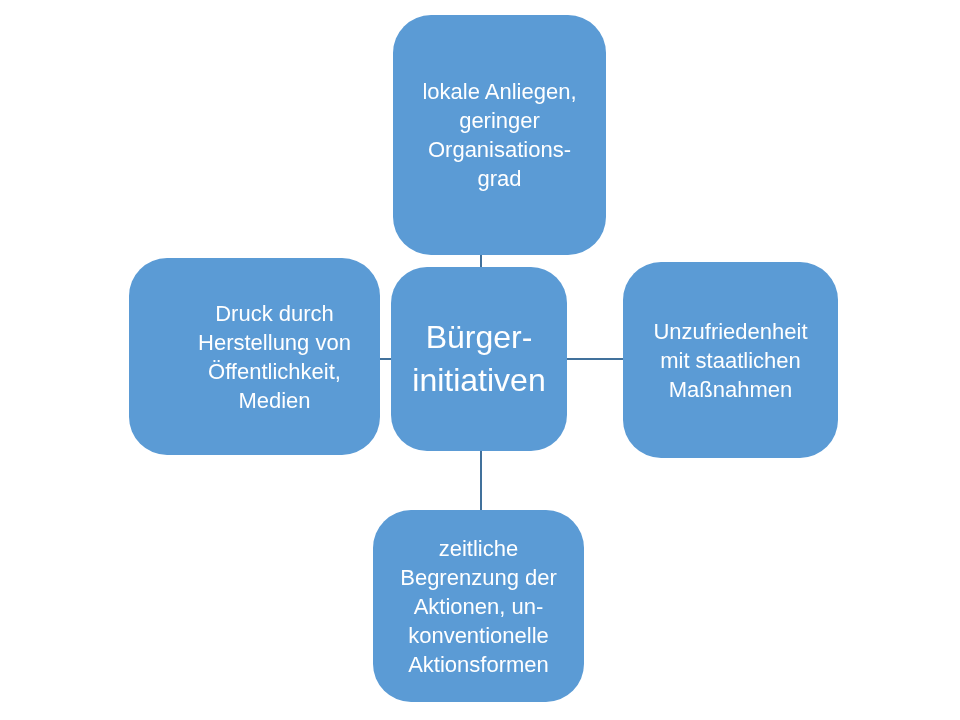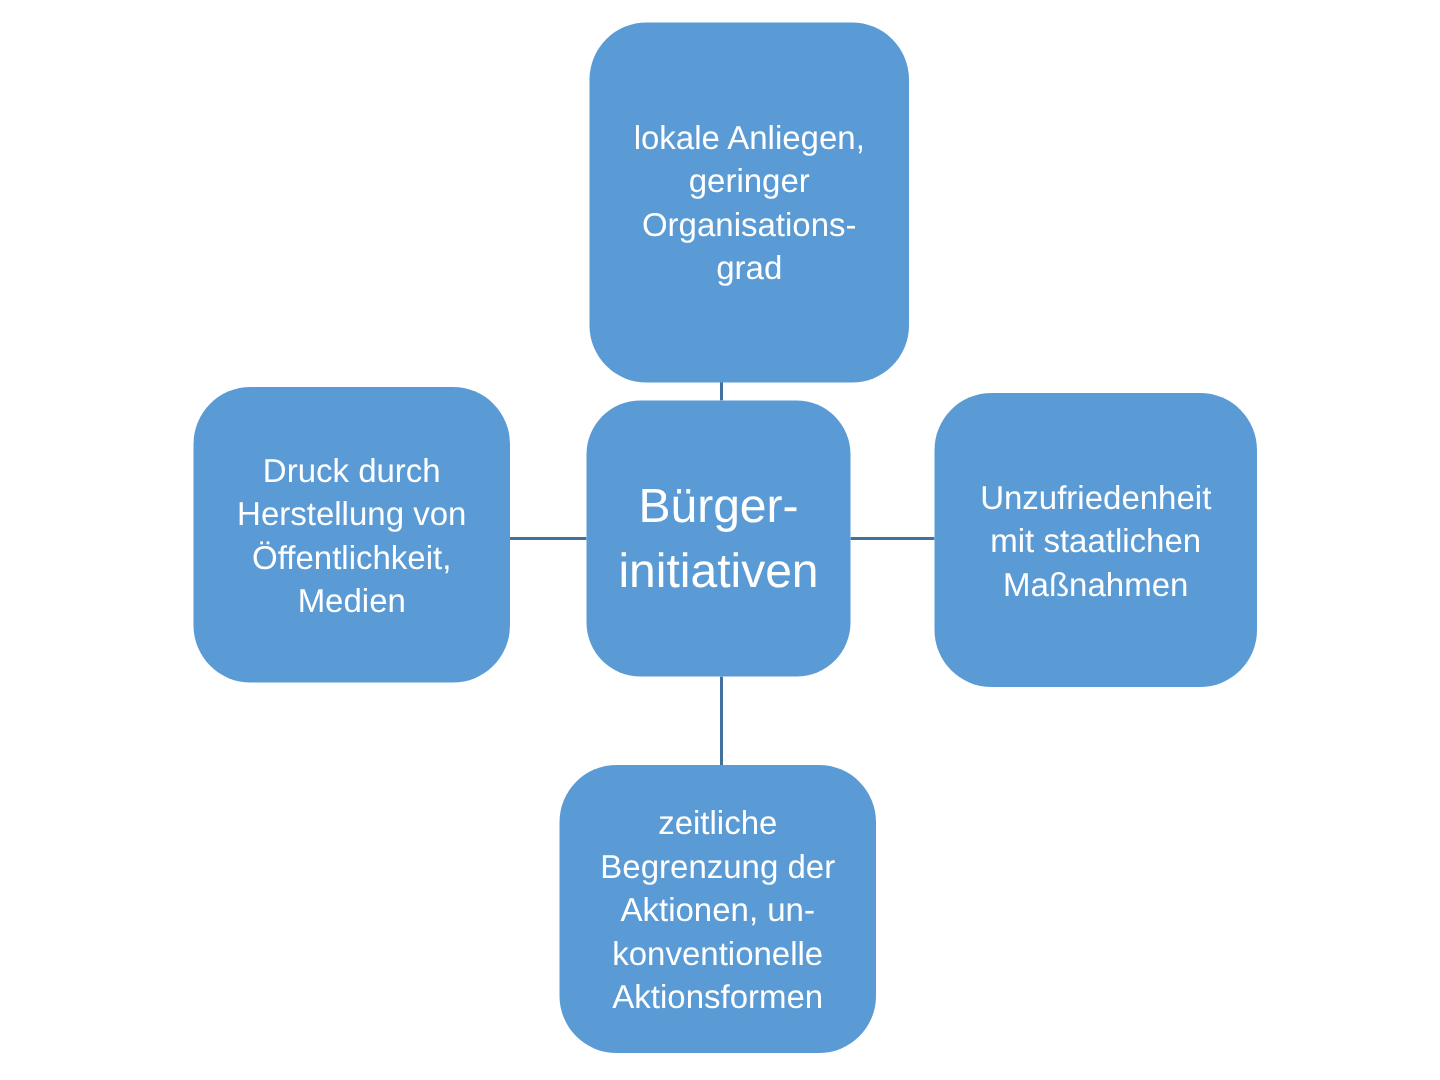--- a/index.html
+++ b/index.html
@@ -28,21 +28,21 @@
     font-size: 22px;
     line-height: 29px;
   }
   .node-center {
     left: 391px; top: 267px; width: 176px; height: 184px;
     font-size: 32px;
     line-height: 43px;
     border-radius: 36px;
   }
   .node-top    { left: 353px; top: 15px;  width: 213px; height: 240px; margin-left: 40px; }
-  .node-left   { left: 129px; top: 258px; width: 211px; height: 197px; }
+  .node-left   { left: 129px; top: 258px; width: 211px; height: 197px; padding-left: 40px; }
   .node-right  { left: 623px; top: 262px; width: 215px; height: 196px; }
   .node-bottom { left: 373px; top: 510px; width: 211px; height: 192px; }
   .connector {
     position: absolute;
     background: var(--connector, #41719C);
   }
   .connector-top    { left: 480px; top: 211px; width: 2px;  height: 56px; }
   .connector-bottom { left: 480px; top: 451px; width: 2px;  height: 59px; }
   .connector-left   { left: 340px; top: 358px; width: 51px; height: 2px; }
   .connector-right  { left: 567px; top: 358px; width: 56px; height: 2px; }

